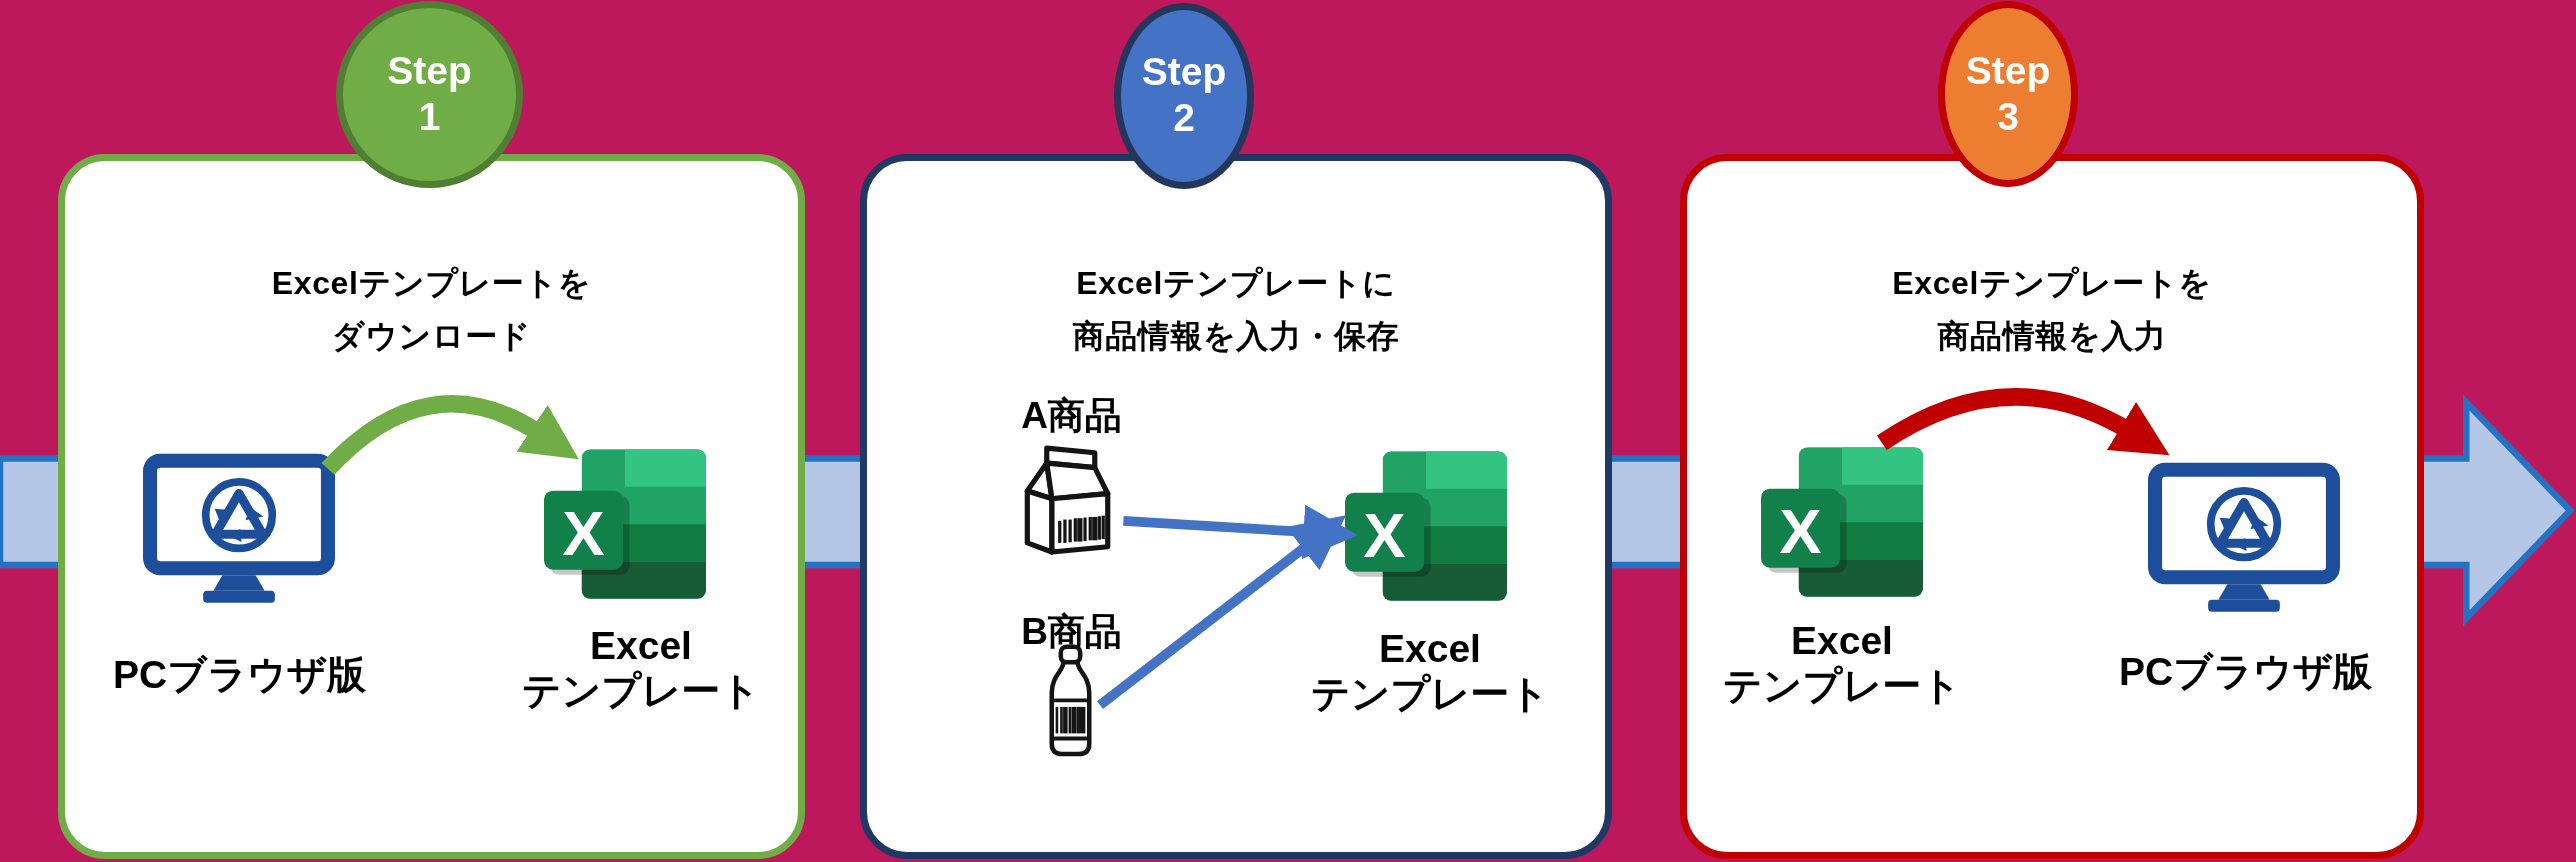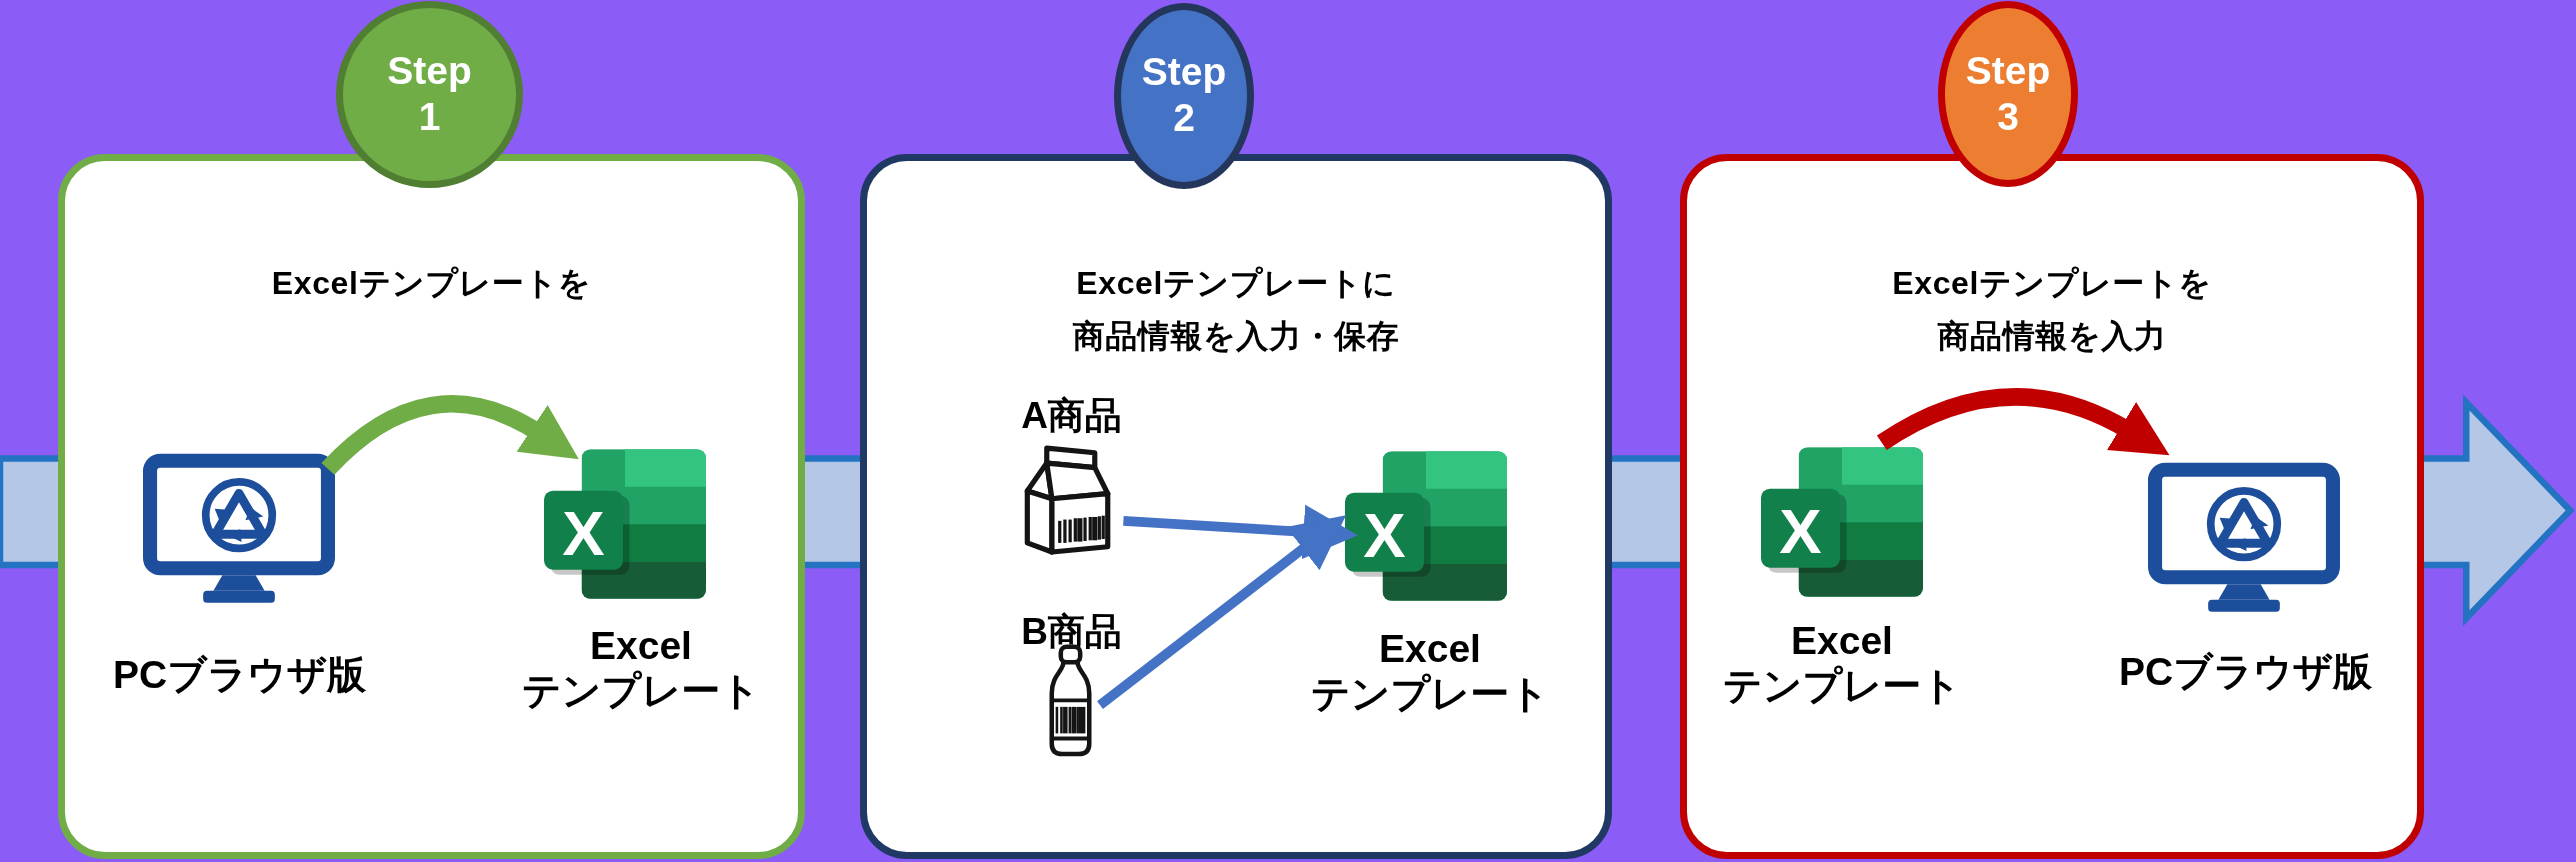--- a/index.html
+++ b/index.html
@@ -1,16 +1,16 @@
 <!DOCTYPE html>
 <html style="font-size:10.4px"><head>
 <meta charset="utf-8">
 <style>
   html,body{margin:0;padding:0;background:#000;}
-  #canvas{position:relative;width:2576px;height:863px;background:#8b5cf6;overflow:hidden;
+  #canvas{position:relative;width:2576px;height:863px;background:#be185d;overflow:hidden;
           font-family:"Liberation Sans","DejaVu Sans",sans-serif;font-weight:bold;color:#000;}
   #band,#arrows{position:absolute;left:0;top:0;}
   #band{z-index:1;}
   #arrows{z-index:5;pointer-events:none;}
   .box{position:absolute;top:154px;height:705px;background:#fff;border-radius:47px;box-sizing:border-box;z-index:2;}
   .box1{left:58px;width:747px;border:7.8px solid #70AD47;}
   .box2{left:860px;width:752px;border:7.8px solid #1F3864;}
   .box3{left:1680px;width:744px;border:7.8px solid #C00000;}
   .badge{position:absolute;z-index:6;display:flex;flex-direction:column;align-items:center;justify-content:center;
          border-radius:50%;color:#fff;box-sizing:border-box;text-align:center;}
@@ -48,20 +48,21 @@
     <div class="l1">Step</div>
     <div class="l2">2</div>
   </div>
   <div class="badge badge3">
     <div class="l1">Step</div>
     <div class="l2">3</div>
   </div>
 
   <div class="title t1">
     <div>Excelテンプレートを</div>
+    <div>ダウンロード</div>
   </div>
   <div class="title t2">
     <div>Excelテンプレートに</div>
     <div>商品情報を入力・保存</div>
   </div>
   <div class="title t3">
     <div>Excelテンプレートを</div>
     <div>商品情報を入力</div>
   </div>
 

